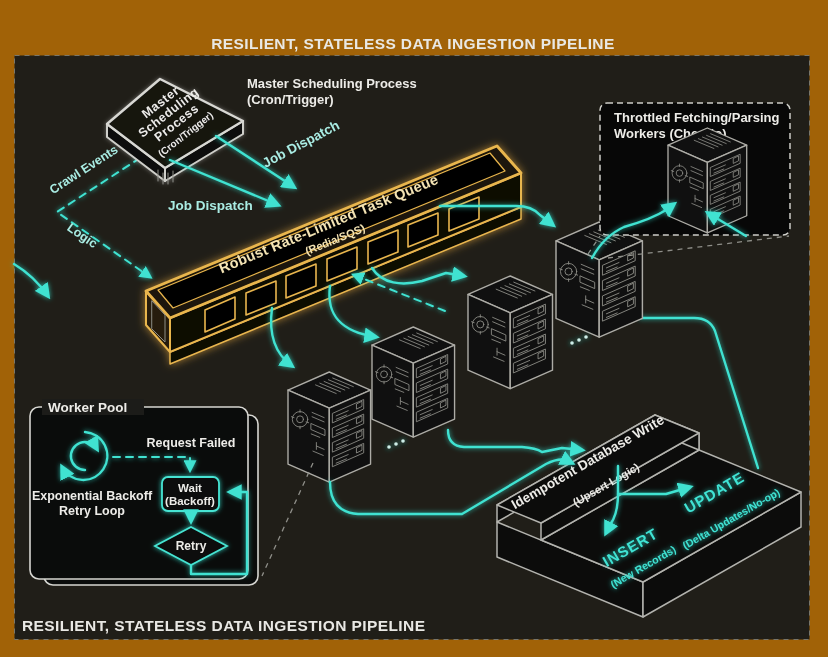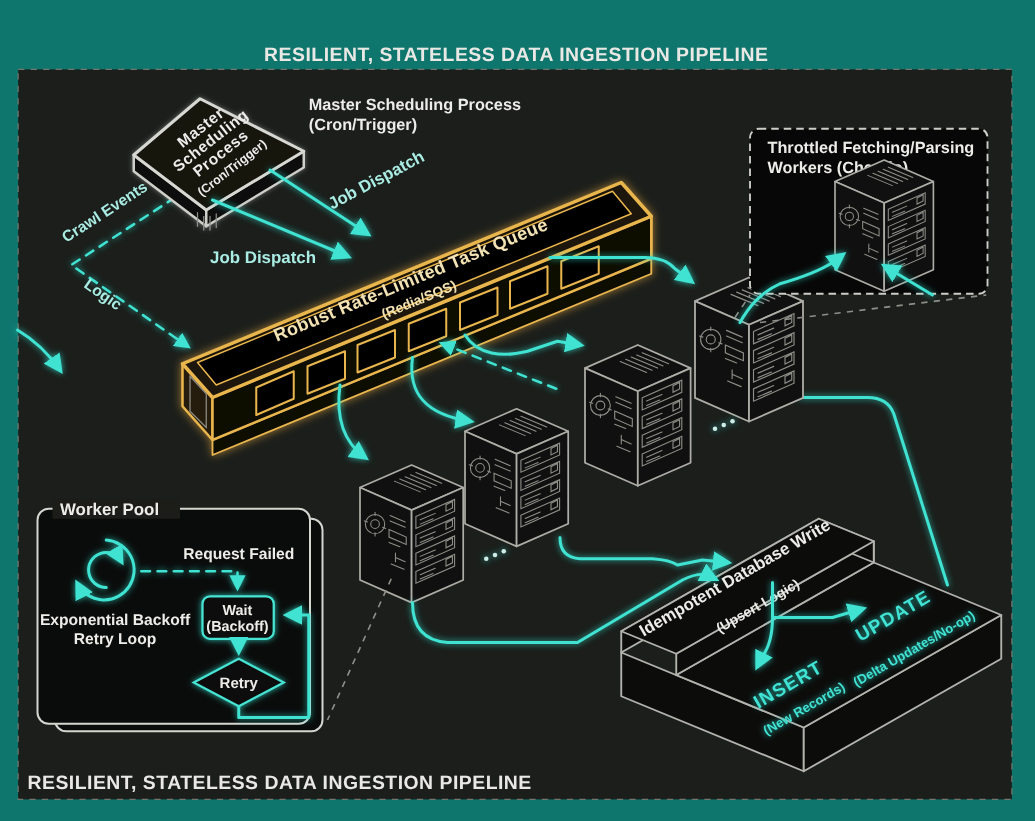--- a/index.html
+++ b/index.html
@@ -1,16 +1,16 @@
 <!DOCTYPE html>
 <html><head>
 <meta charset="utf-8">
 <style>
   html,body{margin:0;padding:0;background:#060606;}
-  .stage{position:relative;width:828px;height:657px;background:#0f766e;overflow:hidden;
+  .stage{position:relative;width:828px;height:657px;background:#a16207;overflow:hidden;
          font-family:"Liberation Sans",sans-serif;}
   svg{display:block;}
   text{font-family:"Liberation Sans",sans-serif;}
   .t-title{fill:#e9e8e4;font-size:15.5px;font-weight:bold;letter-spacing:.4px;}
   .t-white{fill:#edece8;font-weight:bold;}
   .t-teal{fill:#a9ece3;font-weight:bold;}
   .t-gold{fill:#f3e3b4;font-weight:bold;}
   .wire{stroke:#adaca6;stroke-width:1.6;fill:#101010;stroke-linejoin:round;}
   .wdetail{stroke:#8e8e88;stroke-width:1;fill:none;stroke-linecap:round;}
   .teal-line{stroke:#3fe2d1;stroke-width:2.4;fill:none;stroke-linecap:round;stroke-linejoin:round;}

